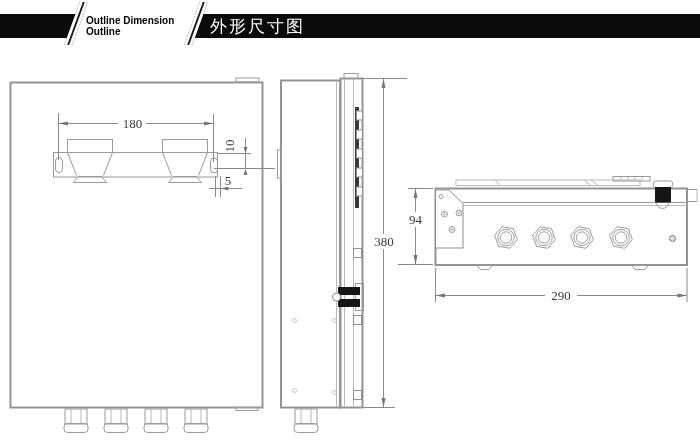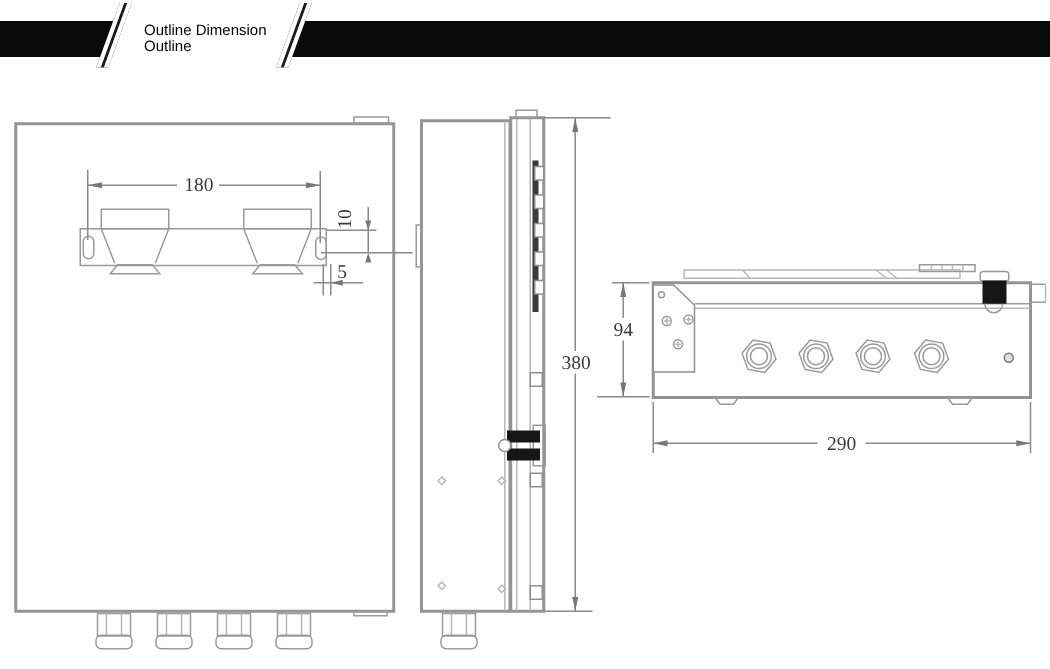--- a/index.html
+++ b/index.html
@@ -6,22 +6,22 @@
   #stage{position:relative;width:700px;height:446px;background:#fff;overflow:hidden;
          font-family:"Liberation Sans","DejaVu Sans",sans-serif;}
   
   #header-bar{position:absolute;left:0;top:14px;width:700px;height:24px;background:#0a0a0a;}
   #header-white{position:absolute;left:72px;top:14px;width:126px;height:24px;background:#ffffff;
                 transform:skewX(-20deg);}
   .slash{position:absolute;top:2px;width:2px;height:43px;background:#1c1c1c;
          border-left:3px solid #fff;border-right:3px solid #fff;transform:skewX(-20deg);}
   #slash-1{left:72px;}
   #slash-2{left:192px;}
-  #title-en{position:absolute;left:96px;top:15px;width:120px;color:#000;
-            font-size:10px;font-weight:normal;line-height:11px;white-space:nowrap;}
+  #title-en{position:absolute;left:86px;top:15px;width:120px;color:#000;
+            font-size:10px;font-weight:bold;line-height:11px;white-space:nowrap;}
   #title-zh{position:absolute;left:210px;top:15px;color:#ffffff;font-size:17px;
             letter-spacing:2px;white-space:nowrap;}
   
   svg{position:absolute;left:0;top:0;}
   .outline{fill:none;stroke:#949494;stroke-width:2;}
   .thin{fill:none;stroke:#9a9a9a;stroke-width:1;}
   .faint{fill:none;stroke:#b8b8b8;stroke-width:1;}
   .dim{fill:none;stroke:#8a8a8a;stroke-width:1;}
   .arrow{fill:#777;stroke:none;}
   .blackfill{fill:#161616;stroke:none;}
@@ -36,20 +36,21 @@
 <div id="stage">
 
   <div id="header-bar"></div>
   <div id="header-white"></div>
   <div id="slash-1" class="slash"></div>
   <div id="slash-2" class="slash"></div>
   <div id="title-en">
     <span>Outline Dimension</span><br>
     <span>Outline</span>
   </div>
+  <div id="title-zh">外形尺寸图</div>
 
   <svg width="700" height="446" viewBox="0 0 700 446">
 
     <defs>
 
       <g id="gland-front">
         <rect x="-11" y="0" width="22" height="15" class="thin"></rect>
         <line x1="-5" y1="0" x2="-5" y2="15" class="faint"></line>
         <line x1="5" y1="0" x2="5" y2="15" class="faint"></line>
         <rect x="-12" y="14.5" width="24" height="9" rx="3.5" class="thin"></rect>

